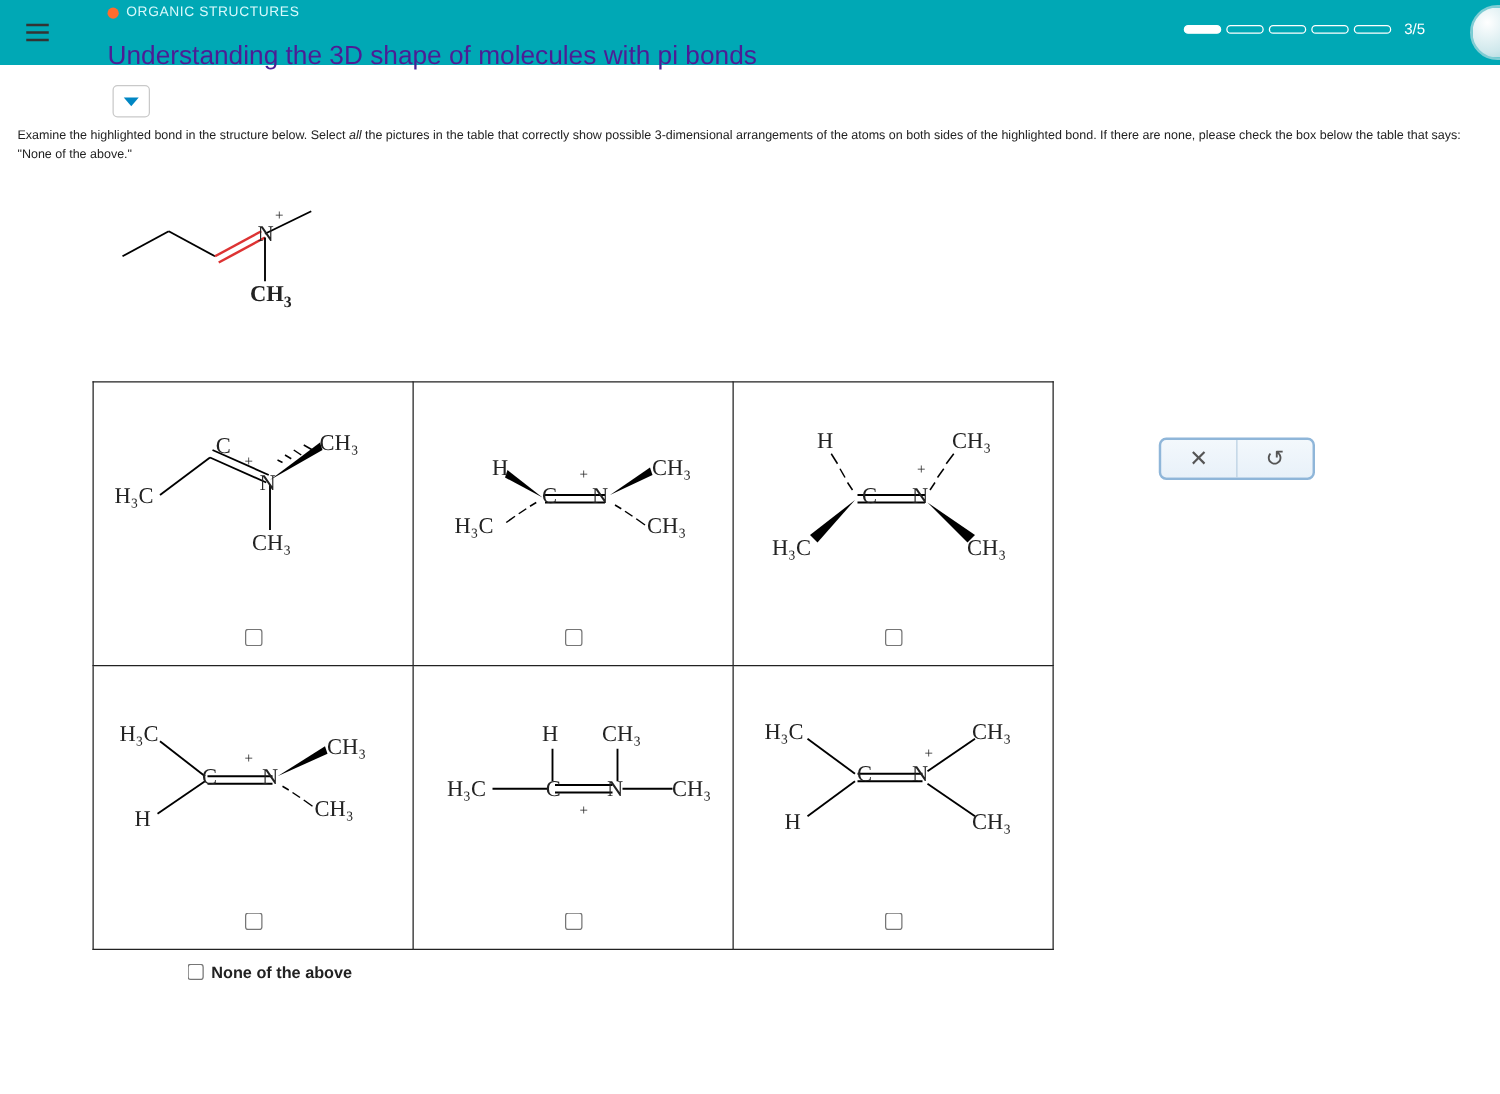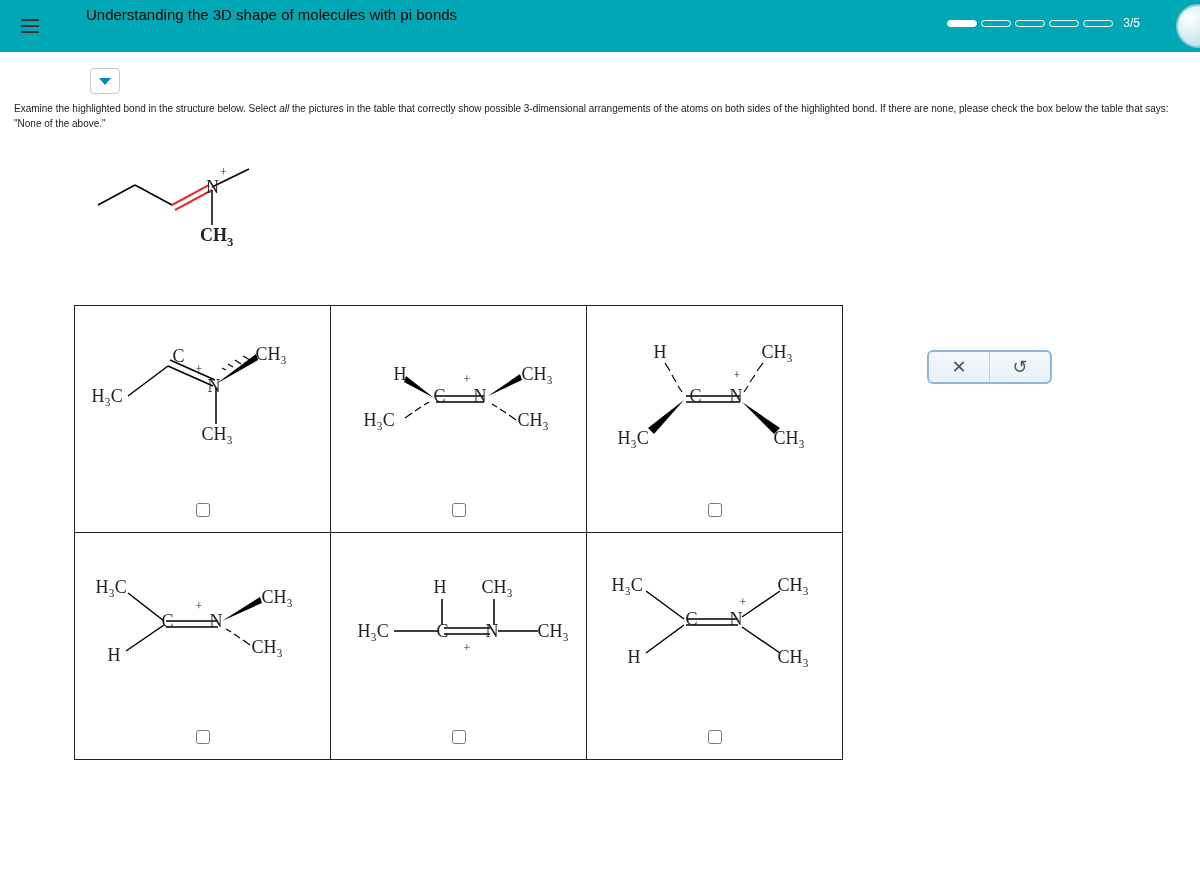--- a/index.html
+++ b/index.html
@@ -30,21 +30,21 @@
   .hamburger-lines {
     width: 18px; height: 14px;
     display: flex; flex-direction: column; justify-content: space-between;
   }
   .hamburger-lines span {
     height: 2px; background: #333; display: block;
   }
   .title-block { padding: 4px 10px 0 36px; }
   .subject-row { display: flex; align-items: center; gap: 6px; font-size: 11px; color: #d7f9fc; letter-spacing: 0.5px; }
   .dot { width: 9px; height: 9px; border-radius: 50%; background: #ff6b2d; display:inline-block; }
-  .lesson-title { font-size: 15px; margin-top: 2px; color: #000000; }
+  .lesson-title { font-size: 21px; margin-top: 17px; color: #4c1d95; }
   .progress-wrap {
     position: absolute; right: 60px; top: 16px;
     display: flex; align-items: center; gap: 10px;
   }
   .segments { display: flex; gap: 4px; }
   .seg { width: 30px; height: 7px; border-radius: 4px; border: 1.5px solid #fff; }
   .seg.filled { background: #fff; }
   .progress-text { color: #fff; font-size: 12px; }
   .avatar-edge {
     position: absolute; right: -20px; top: 4px;
@@ -148,20 +148,24 @@
 
 <div class="topbar">
   <div class="hamburger">
     <div class="hamburger-lines">
       <span></span>
         <span></span>
         <span></span>
     </div>
   </div>
   <div class="title-block">
+    <div class="subject-row">
+      <span class="dot"></span>
+      <span>ORGANIC STRUCTURES</span>
+    </div>
     <div class="lesson-title">Understanding the 3D shape of molecules with pi bonds</div>
   </div>
   <div class="progress-wrap">
     <div class="segments">
       <span class="seg filled"></span>
       <span class="seg"></span>
       <span class="seg"></span>
       <span class="seg"></span>
       <span class="seg"></span>
     </div>
@@ -395,20 +399,24 @@
               <span class="plus" style="left:150px; top:62px;">+</span>
               <span class="chem" style="left:188px; top:42px;">CH₃</span>
               <span class="chem" style="left:188px; top:114px;">CH₃</span>
             </div>
             <div class="opt-check"><input type="checkbox" style=""></div>
           </div>
         </td>
       </tr>
     </tbody>
       </table>
+    <div class="none-row">
+      <input type="checkbox" style="">
+      <b>None of the above</b>
+    </div>
   </div>
 
 </div>
 
 <div class="side-buttons">
   <div class="half">
     <span>✕</span>
   </div>
   <div class="divider"></div>
   <div class="half">

